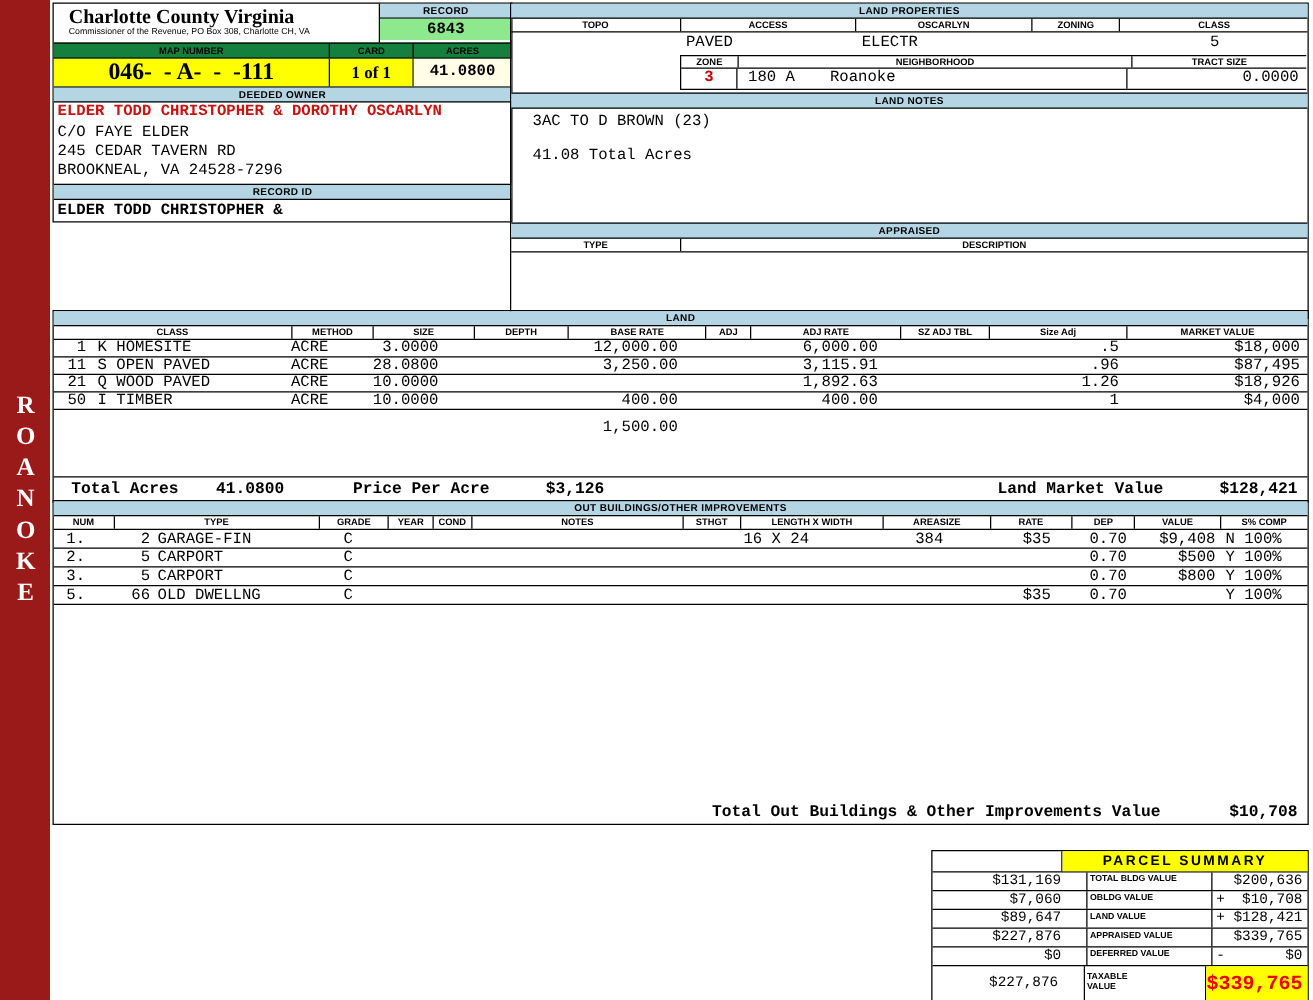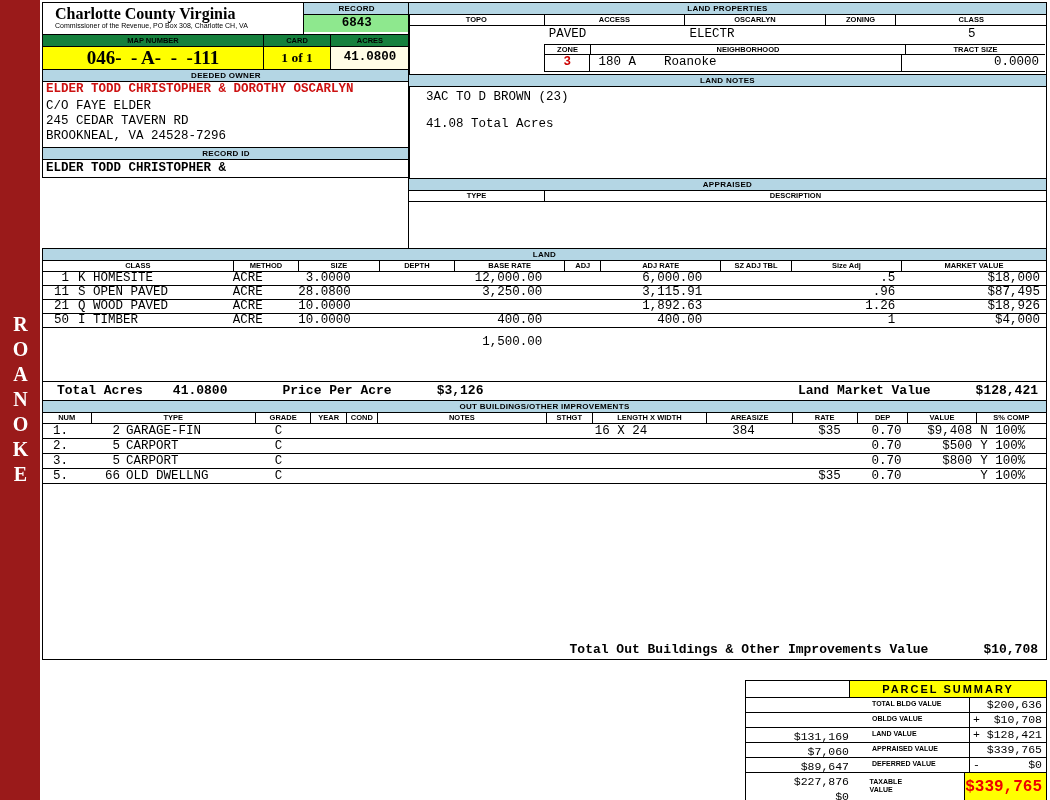--- a/index.html
+++ b/index.html
@@ -65,21 +65,21 @@
   .obcode{width:22px;text-align:right;display:inline-block;}
   .obname{margin-left:6px;}
   .obsection{display:flex;flex-direction:column;height:258px;}
   .obspacer{flex:1;}
   .obtotal{display:flex;justify-content:flex-end;height:17px;line-height:16px;font-size:13px;font-weight:bold;}
 
   
   .ps-header{display:flex;border-bottom:1px solid #000;height:16px;}
   .ps-title{flex:1;background:#ffff00;font-weight:bold;font-size:11px;text-align:center;line-height:16px;letter-spacing:2px;}
   .psrow{display:flex;height:14px;line-height:13px;border-bottom:1px solid #000;}
-  .ps-prior{width:103px;text-align:right;padding-right:20px;border-right:1px solid #000;font-size:11.5px;margin-top:32px;}
+  .ps-prior{width:103px;text-align:right;padding-right:20px;border-right:1px solid #000;font-size:11.5px;}
   .ps-label{width:97px;font-size:7px;font-weight:bold;padding:2px 0 0 2px;border-right:1px solid #000;line-height:8px;}
   .ps-sign{width:13px;text-align:center;font-size:11.5px;}
   .ps-value{flex:1;text-align:right;padding-right:4px;font-size:11.5px;}
   .ps-tax{display:flex;height:30px;}
   .ps-tax .ps-prior{line-height:28px;}
   .ps-taxvalue{flex:1;background:#ffff00;color:#ee0000;font-weight:bold;font-size:16px;text-align:right;line-height:28px;padding-right:4px;font-family:"Liberation Mono","DejaVu Sans Mono",monospace;}
 </style>
 </head>
 <body>
 

